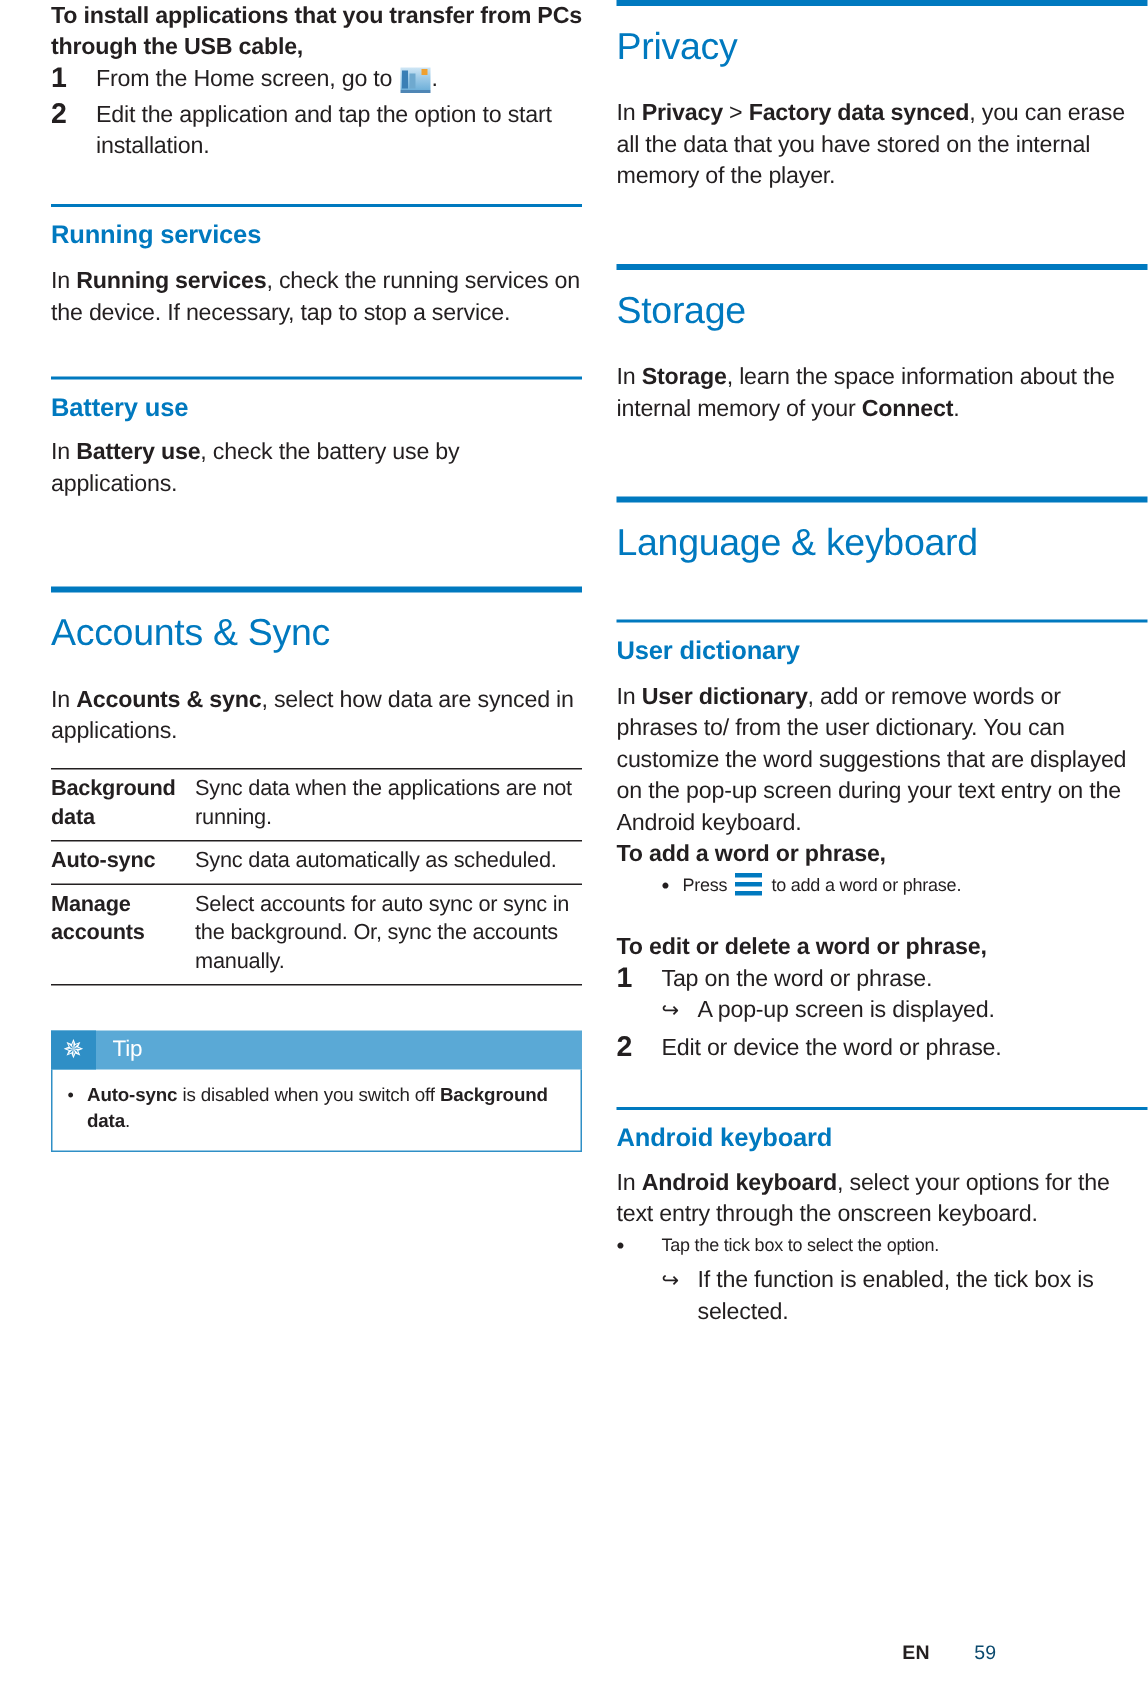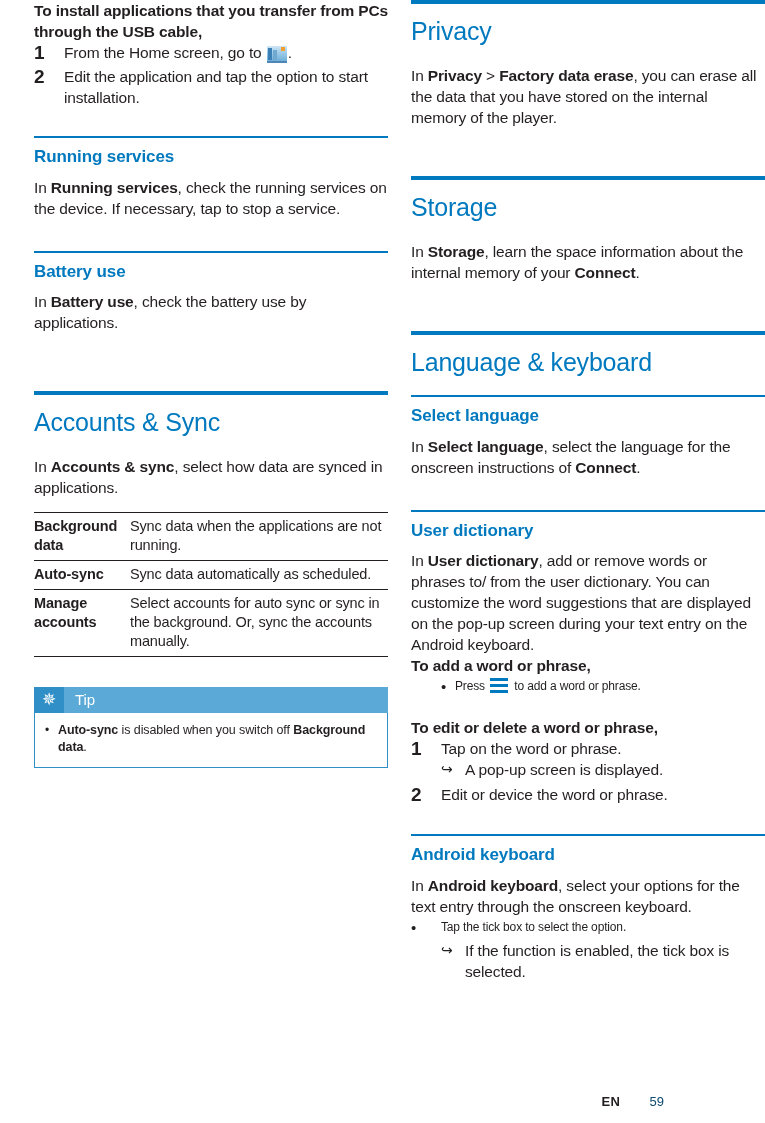--- a/index.html
+++ b/index.html
@@ -355,42 +355,37 @@
         </div>
       </div>
     </div>
   </div>
 
   <div class="col col-right">
 
     <div>
       <div class="rule-h1"></div>
       <h1 class="sec">Privacy</h1>
-      <p class="body"><span>In </span><b>Privacy</b><span> &gt; </span><b>Factory data erase</b><span>, you can erase all the data that you have stored on the internal memory of the player.</span></p>
+      <p class="body"><span>In </span><b>Privacy</b><span> &gt; </span><b>Factory data synced</b><span>, you can erase all the data that you have stored on the internal memory of the player.</span></p>
     </div>
 
     <div class="sp-34"></div>
 
     <div>
       <div class="rule-h1"></div>
       <h1 class="sec">Storage</h1>
       <p class="body"><span>In </span><b>Storage</b><span>, learn the space information about the internal memory of your </span><b>Connect</b><span>.</span></p>
     </div>
 
     <div class="sp-34"></div>
 
     <div>
       <div class="rule-h1"></div>
       <h1 class="sec">Language &amp; keyboard</h1>
 
-      <div>
-        <div class="rule-h2"></div>
-        <h2 class="sec">Select language</h2>
-        <p class="body"><span>In </span><b>Select language</b><span>, select the language for the onscreen instructions of </span><b>Connect</b><span>.</span></p>
-      </div>
 
       <div class="sp-18"></div>
 
       <div>
         <div class="rule-h2"></div>
         <h2 class="sec">User dictionary</h2>
         <p class="body tight"><span>In </span><b>User dictionary</b><span>, add or remove words or phrases to/ from the user dictionary. You can customize the word suggestions that are displayed on the pop-up screen during your text entry on the Android keyboard.</span></p>
 
         <p class="lead-bold">To add a word or phrase,</p>
 

